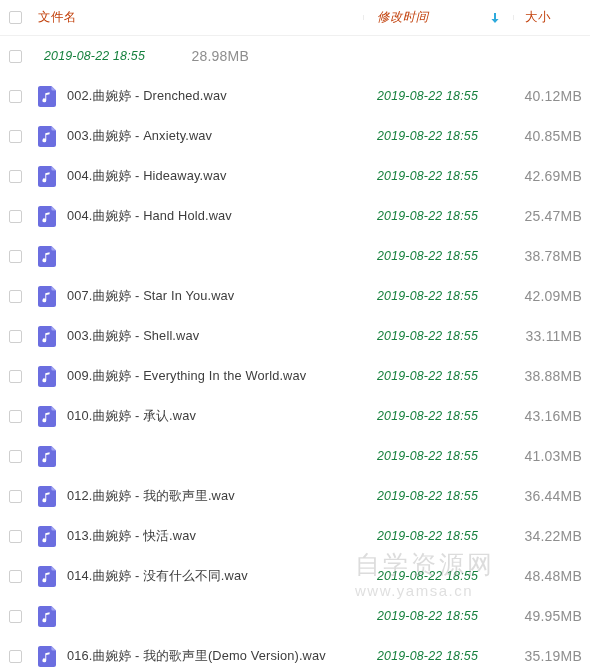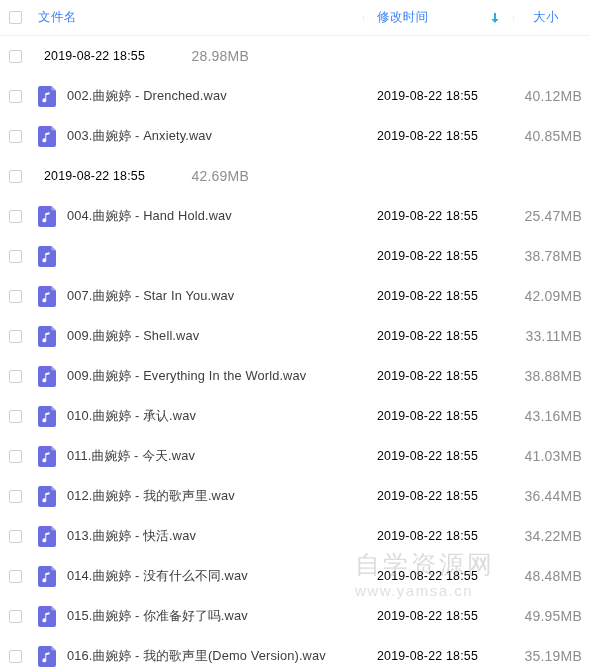--- a/index.html
+++ b/index.html
@@ -55,34 +55,35 @@
     min-width: 0;
   }
   .col-time {
     width: 150px;
     min-width: 150px;
     display: flex;
     align-items: center;
     padding-left: 14px;
     box-sizing: border-box;
     position: relative;
+    font-style: italic;
   }
   .col-size {
     width: 77px;
     min-width: 77px;
     display: flex;
     align-items: center;
     justify-content: flex-end;
     padding-right: 8px;
     box-sizing: border-box;
     position: relative;
   }
   .header-label {
     font-size: 12.5px;
-    color: #3b82f6;
+    color: #c2410c;
     letter-spacing: 0.4px;
     white-space: nowrap;
   }
   .vdiv {
     position: absolute;
     left: 0;
     top: 6px;
     bottom: 6px;
     width: 1px;
     background: #ececec;
@@ -117,21 +118,21 @@
   .file-name {
     font-size: 12.8px;
     color: #3d3d3d;
     white-space: nowrap;
     overflow: hidden;
     text-overflow: ellipsis;
     letter-spacing: 0.15px;
   }
   .file-time {
     font-size: 12.4px;
-    color: #000000;
+    color: #15803d;
     white-space: nowrap;
     letter-spacing: 0.2px;
   }
   .file-size {
     font-size: 14px;
     color: #8e8e8e;
     white-space: nowrap;
     letter-spacing: 0.2px;
   }
 
@@ -181,21 +182,21 @@
     <div class="col-time">
       <span class="vdiv"></span>
       <span class="header-label">修改时间</span>
       <svg class="sort-arrow" viewBox="0 0 12 12">
         <path d="M5 1 h2 v6 h2.6 L6 11 L2.4 7 H5 Z" fill="#2eaadc"></path>
       </svg>
     </div>
 
     <div class="col-size">
       <span class="vdiv"></span>
-      <span class="header-label" style="margin-right:auto;margin-left:20px;">大小</span>
+      <span class="header-label" style="margin-right:auto;margin-left:12px;">大小</span>
     </div>
 
   </div>
 
   <div class="rows" id="rows-container">
       <div class="file-row">
     <div class="col-check">
       <span class="checkbox"></span>
     </div>
     <div class="col-time">
@@ -240,20 +241,28 @@
       <span class="file-time">2019-08-22 18:55</span>
     </div>
     <div class="col-size">
       <span class="file-size">40.85MB</span>
     </div>
   </div>
       <div class="file-row">
     <div class="col-check">
       <span class="checkbox"></span>
     </div>
+    <div class="col-name">
+      <svg class="file-icon" viewBox="0 0 20 21">
+        <path d="M2.2 0 H13.4 L18 4.4 V18.6 A2.2 2.2 0 0 1 15.8 21 H2.2 A2.2 2.2 0 0 1 0 18.6 V2.4 A2.2 2.2 0 0 1 2.2 0 Z" fill="#6b6ee0"></path>
+        <path d="M13.4 0 L18 4.4 H14.6 A1.2 1.2 0 0 1 13.4 3.2 Z" fill="#a0a2f2"></path>
+        <path d="M11.6 6.2 L7.3 7.35 V12.75 A1.9 1.9 0 1 0 8.25 14.4 V9.1 L11.6 8.2 Z" fill="#ffffff"></path>
+      </svg>
+      <span class="file-name">004.曲婉婷 - Hideaway.wav</span>
+    </div>
     <div class="col-time">
       <span class="file-time">2019-08-22 18:55</span>
     </div>
     <div class="col-size">
       <span class="file-size">42.69MB</span>
     </div>
   </div>
       <div class="file-row">
     <div class="col-check">
       <span class="checkbox"></span>
@@ -313,21 +322,21 @@
       <div class="file-row">
     <div class="col-check">
       <span class="checkbox"></span>
     </div>
     <div class="col-name">
       <svg class="file-icon" viewBox="0 0 20 21">
         <path d="M2.2 0 H13.4 L18 4.4 V18.6 A2.2 2.2 0 0 1 15.8 21 H2.2 A2.2 2.2 0 0 1 0 18.6 V2.4 A2.2 2.2 0 0 1 2.2 0 Z" fill="#6b6ee0"></path>
         <path d="M13.4 0 L18 4.4 H14.6 A1.2 1.2 0 0 1 13.4 3.2 Z" fill="#a0a2f2"></path>
         <path d="M11.6 6.2 L7.3 7.35 V12.75 A1.9 1.9 0 1 0 8.25 14.4 V9.1 L11.6 8.2 Z" fill="#ffffff"></path>
       </svg>
-      <span class="file-name">009.曲婉婷 - Shell.wav</span>
+      <span class="file-name">003.曲婉婷 - Shell.wav</span>
     </div>
     <div class="col-time">
       <span class="file-time">2019-08-22 18:55</span>
     </div>
     <div class="col-size">
       <span class="file-size">33.11MB</span>
     </div>
   </div>
       <div class="file-row">
     <div class="col-check">
@@ -370,21 +379,20 @@
       <div class="file-row">
     <div class="col-check">
       <span class="checkbox"></span>
     </div>
     <div class="col-name">
       <svg class="file-icon" viewBox="0 0 20 21">
         <path d="M2.2 0 H13.4 L18 4.4 V18.6 A2.2 2.2 0 0 1 15.8 21 H2.2 A2.2 2.2 0 0 1 0 18.6 V2.4 A2.2 2.2 0 0 1 2.2 0 Z" fill="#6b6ee0"></path>
         <path d="M13.4 0 L18 4.4 H14.6 A1.2 1.2 0 0 1 13.4 3.2 Z" fill="#a0a2f2"></path>
         <path d="M11.6 6.2 L7.3 7.35 V12.75 A1.9 1.9 0 1 0 8.25 14.4 V9.1 L11.6 8.2 Z" fill="#ffffff"></path>
       </svg>
-      <span class="file-name">011.曲婉婷 - 今天.wav</span>
     </div>
     <div class="col-time">
       <span class="file-time">2019-08-22 18:55</span>
     </div>
     <div class="col-size">
       <span class="file-size">41.03MB</span>
     </div>
   </div>
       <div class="file-row">
     <div class="col-check">
@@ -446,21 +454,20 @@
       <div class="file-row">
     <div class="col-check">
       <span class="checkbox"></span>
     </div>
     <div class="col-name">
       <svg class="file-icon" viewBox="0 0 20 21">
         <path d="M2.2 0 H13.4 L18 4.4 V18.6 A2.2 2.2 0 0 1 15.8 21 H2.2 A2.2 2.2 0 0 1 0 18.6 V2.4 A2.2 2.2 0 0 1 2.2 0 Z" fill="#6b6ee0"></path>
         <path d="M13.4 0 L18 4.4 H14.6 A1.2 1.2 0 0 1 13.4 3.2 Z" fill="#a0a2f2"></path>
         <path d="M11.6 6.2 L7.3 7.35 V12.75 A1.9 1.9 0 1 0 8.25 14.4 V9.1 L11.6 8.2 Z" fill="#ffffff"></path>
       </svg>
-      <span class="file-name">015.曲婉婷 - 你准备好了吗.wav</span>
     </div>
     <div class="col-time">
       <span class="file-time">2019-08-22 18:55</span>
     </div>
     <div class="col-size">
       <span class="file-size">49.95MB</span>
     </div>
   </div>
       <div class="file-row">
     <div class="col-check">

